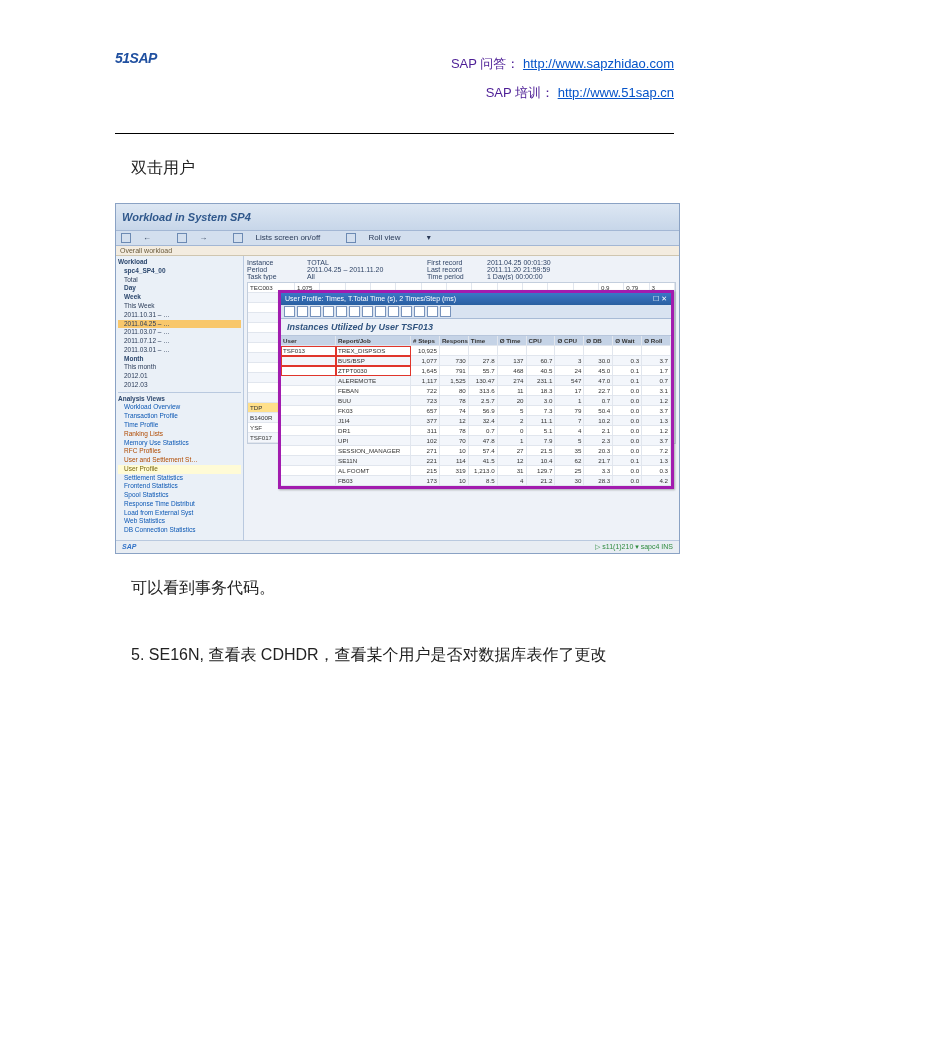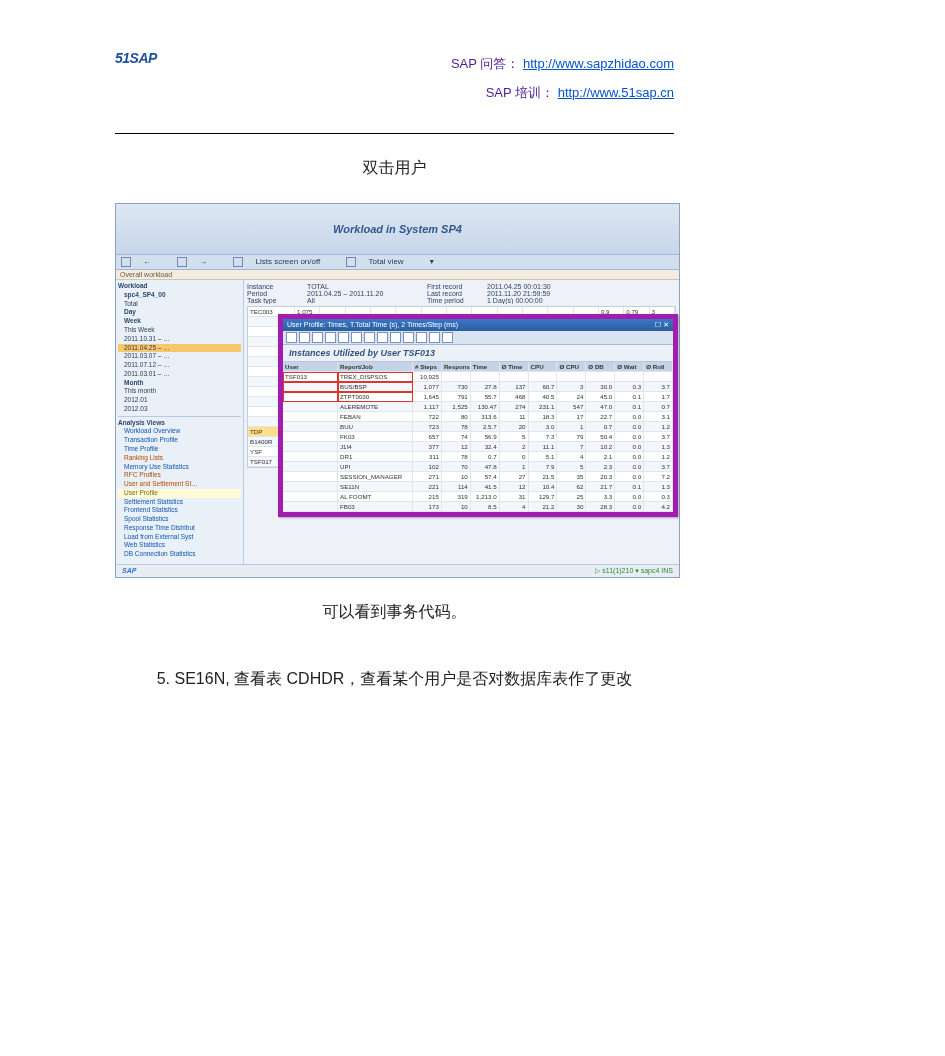--- a/index.html
+++ b/index.html
@@ -3,26 +3,26 @@
 <meta charset="utf-8">
 <style>
   html,body{margin:0;padding:0;background:#fff;font-family:Arial,"Microsoft YaHei",sans-serif;color:#333;}
   .page{width:789px;min-height:1056px;position:relative;box-sizing:border-box;padding:50px 115px 40px 115px;}
   .header-row{display:flex;justify-content:space-between;align-items:flex-start;font-size:13px;}
   .logo{color:#2050a0;font-style:italic;font-weight:bold;font-size:14px;letter-spacing:-0.5px;}
   .header-links{text-align:right;line-height:2.2;}
   .header-links .lbl{color:#4c1d95;}
   .header-links a{color:#0654c9;text-decoration:underline;margin-top:26px;}
   hr.divider{border:none;border-top:1px solid #000;margin:26px 0 24px 0;}
-  .body-text{font-size:16px;color:#222;margin:18px 0;text-align:center;}
+  .body-text{font-size:16px;color:#222;margin:18px 16px;}
   .body-text.step{margin-top:46px;}
 
   
   .sap-shot{width:563px;margin:24px 0;border:1px solid #8aa2c4;font-size:7px;color:#333;background:#e8edf3;position:relative;}
-  .sap-title{background:linear-gradient(#dde7f3,#c7d6e9);padding:19px 6px;font-weight:bold;font-style:italic;color:#30588c;font-size:11px;border-bottom:1px solid #a3b7d4;text-align:center;}
+  .sap-title{background:linear-gradient(#dde7f3,#c7d6e9);padding:7px 6px;font-weight:bold;font-style:italic;color:#30588c;font-size:11px;border-bottom:1px solid #a3b7d4;}
   .sap-toolbar{background:#d3dfee;padding:2px 5px;border-bottom:1px solid #a3b7d4;font-size:8px;color:#2a3b58;}
   .sap-toolbar span{margin-right:12px;}
   .tb-ico{display:inline-block;width:8px;height:8px;border:1px solid #6c8ab3;margin-right:2px;vertical-align:middle;}
   .sap-subbar{background:#f3ece0;padding:1px 4px;border-bottom:1px solid #cfc6b0;font-size:7px;color:#6a5a3a;}
   .sap-body{display:flex;background:#eef2f8;}
   .sap-tree{width:128px;background:#eaf0f7;border-right:1px solid #b9c9df;padding:2px;box-sizing:border-box;font-size:6.5px;line-height:1.35;color:#2a3b58;height:284px;overflow:hidden;}
   .sap-tree .grp{font-weight:bold;color:#2d486e;}
   .sap-tree .itm{padding-left:6px;white-space:nowrap;}
   .sap-tree .itm.sel{background:#f8c76b;}
   .sap-tree .itm.link{color:#0b57b4;}
@@ -33,21 +33,21 @@
   .info-grid{display:grid;grid-template-columns:60px 120px 60px 70px 60px;font-size:7px;color:#2f4466;margin-bottom:2px;}
   .info-grid div{white-space:nowrap;overflow:hidden;}
   .outer-table{border:1px solid #c3cedd;background:#fff;}
   .outer-table .row{display:flex;font-size:6.2px;}
   .outer-table .row >div{padding:1px 2px;border-right:1px solid #e1e6ee;border-bottom:1px solid #e1e6ee;flex:1 1 0;overflow:hidden;white-space:nowrap;}
   .outer-table .row.alt >div{background:#f3f6fb;}
   .outer-table .row.sel >div{background:#ffe08a;}
   .outer-table .row .c0{flex:0 0 42px;}
 
   
-  .popup{position:absolute;left:34px;top:34px;width:390px;border:5px solid #a21caf;background:#b91c1c;box-shadow:1px 1px 2px rgba(0,0,0,.3);}
+  .popup{position:absolute;left:34px;top:34px;width:390px;border:3px solid #a21caf;background:#b91c1c;box-shadow:1px 1px 2px rgba(0,0,0,.3);}
   .popup-title{background:linear-gradient(#3a77c7,#2a5fa0);color:#fff;font-size:7px;padding:2px 4px;display:flex;justify-content:space-between;}
   .popup-tb{background:#d9e3f1;padding:1px 3px;border-bottom:1px solid #a8bbd6;display:flex;gap:2px;}
   .popup-tb .ico{width:9px;height:9px;border:1px solid #7893bc;background:#fff;}
   .popup-caption{font-size:9px;font-weight:bold;font-style:italic;color:#31547f;padding:3px 6px;background:#ecf1f8;}
   .inner-table{border-top:1px solid #b7c6dc;background:#fff;}
   .inner-table .row{display:flex;font-size:6.2px;}
   .inner-table .row >div{flex:1 1 0;padding:1px 2px;border-right:1px solid #e1e6ee;border-bottom:1px solid #e1e6ee;overflow:hidden;white-space:nowrap;text-align:right;}
   .inner-table .row >div.c0{flex:0 0 50px;text-align:left;}
   .inner-table .row >div.c1{flex:0 0 70px;text-align:left;}
   .inner-table .row.h >div{background:#c5d3e6;font-weight:bold;text-align:left;}
@@ -78,21 +78,21 @@
 <hr class="divider">
 
 <p class="body-text">双击用户</p>
 
 <div class="sap-shot">
   <div class="sap-title">Workload in System SP4</div>
   <div class="sap-toolbar">
     <span><span class="tb-ico"></span><span>←</span></span>
     <span><span class="tb-ico"></span><span>→</span></span>
     <span><span class="tb-ico"></span><span>Lists screen on/off</span></span>
-    <span><span class="tb-ico"></span><span>Total view</span></span>
+    <span><span class="tb-ico"></span><span>Roll view</span></span>
     <span>▾</span>
   </div>
   <div class="sap-subbar">Overall workload</div>
   <div class="sap-body">
     <div class="sap-tree">
       <div id="tree-top">
             <div class="grp">Workload</div>
             <div class="itm grp">spc4_SP4_00</div>
             <div class="itm">Total</div>
             <div class="itm grp">Day</div>

